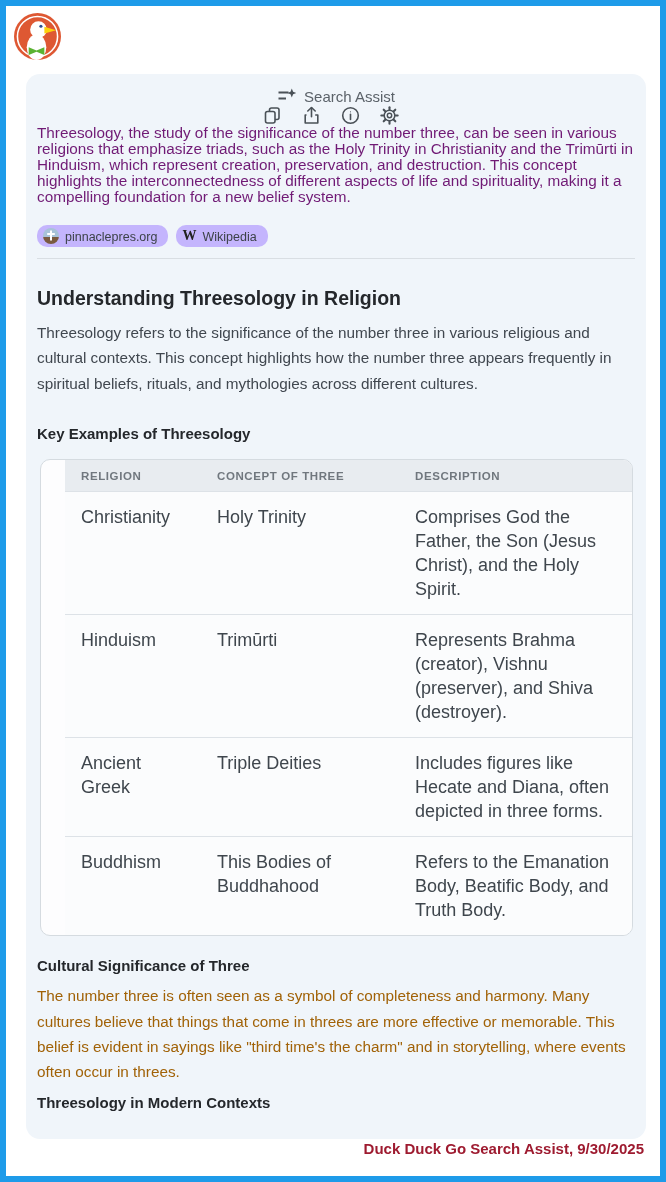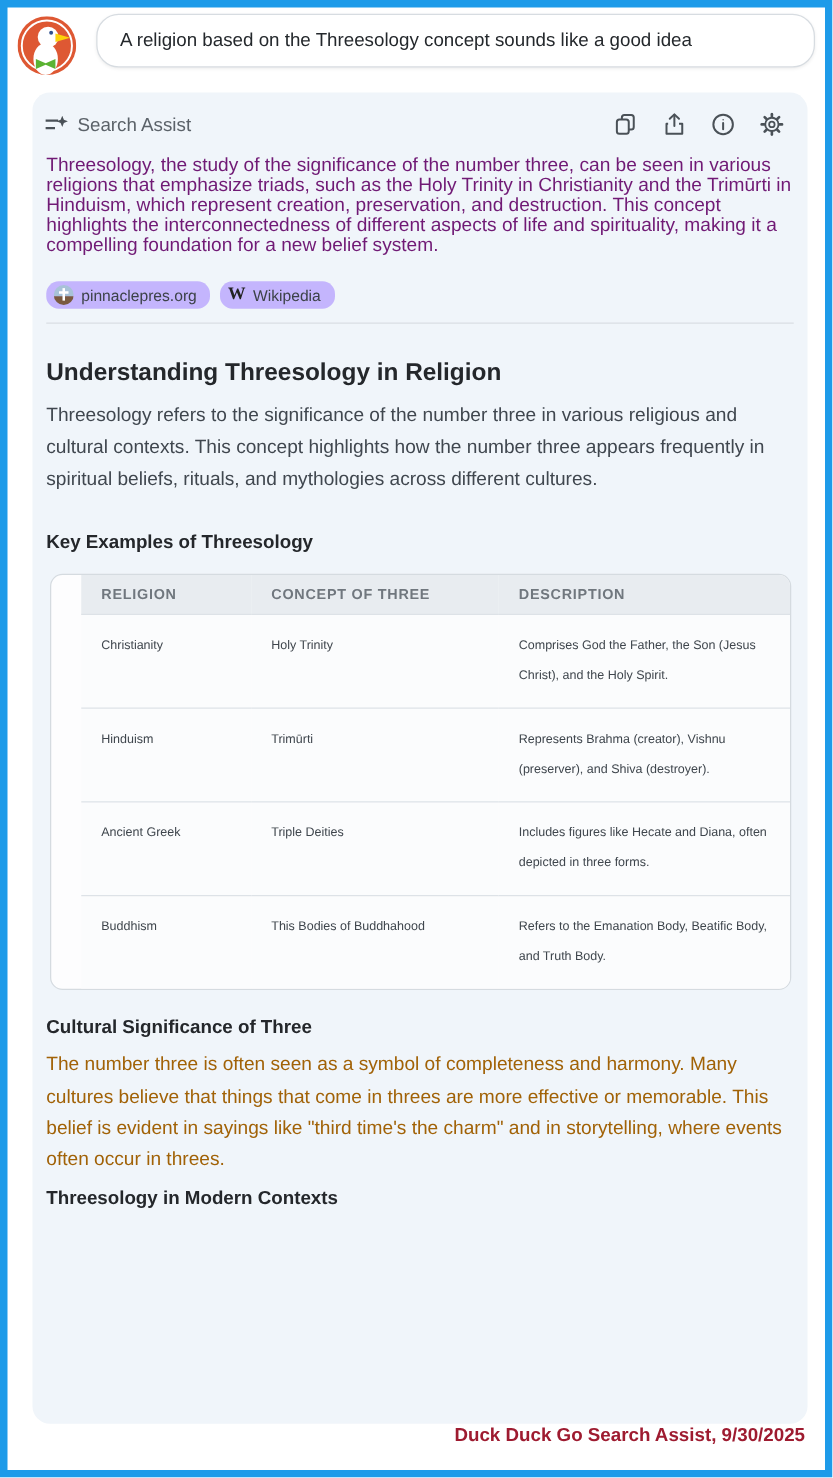--- a/index.html
+++ b/index.html
@@ -29,21 +29,21 @@
     font-family:"Liberation Sans", sans-serif;
     outline:none;width:100%;
   }
   
   .panel{
     position:absolute;left:20px;right:14px;top:68px;bottom:37px;
     background:#f0f5fa;border-radius:14px;
     padding:13px 9px 0 9px;box-sizing:border-box;
     overflow:hidden;
   }
-  .assist-row{display:flex;align-items:flex-end;height:22px;}
+  .assist-row{display:flex;align-items:center;height:22px;flex-direction:column;}
   .assist-left{display:flex;align-items:center;gap:7px;flex:1;}
   .assist-label{font-size:15px;color:#5b6269;}
   .assist-actions{display:flex;align-items:center;gap:19px;padding-right:10px;}
   .icon-btn{width:20px;height:20px;display:flex;align-items:center;justify-content:center;cursor:pointer;}
   .icon-btn svg{display:block;}
   
   .answer-text{
     margin:16px 2px 0 2px;
     font-size:15.3px;line-height:16px;color:#701a75;
   }
@@ -75,21 +75,21 @@
   table{border-collapse:collapse;width:100%;table-layout:fixed;}
   thead th{
     background:#e8ecf0;
     font-size:11.5px;letter-spacing:0.6px;font-weight:bold;
     color:#70777e;text-align:left;
     padding:10px 8px 9px 16px;
   }
   th.c1,td.c1{width:112px;}
   th.c2,td.c2{width:174px;}
   tbody td{
-    font-size:10px;line-height:24px;color:#3f464d;
+    font-size:18px;line-height:24px;color:#3f464d;
     padding:13px 10px 13px 16px;vertical-align:top;
     border-top:1px solid #dde2e7;
     background:#fbfcfd;
   }
   .sec-p{margin:8px 2px 0 2px;font-size:15.3px;line-height:25.4px;color:#a16207;}
   .sec-p.second{margin-top:7px;}
   
   .footer-attr{
     position:absolute;right:16px;bottom:19px;
     font-size:15px;font-weight:bold;color:#9e1b30;
@@ -104,21 +104,20 @@
   <div class="topbar">
     <svg class="logo" viewBox="0 0 48 48">
       <circle cx="24" cy="24" r="24" fill="#de5833"></circle>
       <circle cx="24" cy="24" r="20.5" fill="none" stroke="#ffffff" stroke-width="1.6"></circle>
       <ellipse cx="23" cy="35" rx="10" ry="13" fill="#ffffff"></ellipse>
       <circle cx="25" cy="17" r="8.5" fill="#ffffff"></circle>
       <path d="M31 14 L43 17.5 L31 21 Z" fill="#fdd20a"></path>
       <circle cx="27.5" cy="13.5" r="1.6" fill="#2d4f8e"></circle>
       <path d="M15 35 l8 3.4 8-3.4 v8 l-8-3.4 -8 3.4 z" fill="#5bb332"></path>
     </svg>
-    <input class="query-box" type="text" value="A religion based on the Threesology concept sounds like a good idea" style="">
   </div>
 
   <div class="panel">
 
     <div class="assist-row">
       <div class="assist-left">
         <svg width="20" height="18" viewBox="0 0 20 18">
           <path d="M1.5 5.5 h10" stroke="#4a5157" stroke-width="1.8" fill="none"></path>
           <path d="M1.5 11.5 h7.5" stroke="#4a5157" stroke-width="1.8" fill="none"></path>
           <path d="M14.8 1.5 l1.3 3.2 3.2 1.3 -3.2 1.3 -1.3 3.2 -1.3 -3.2 -3.2 -1.3 3.2 -1.3 z" fill="#4a5157"></path>

